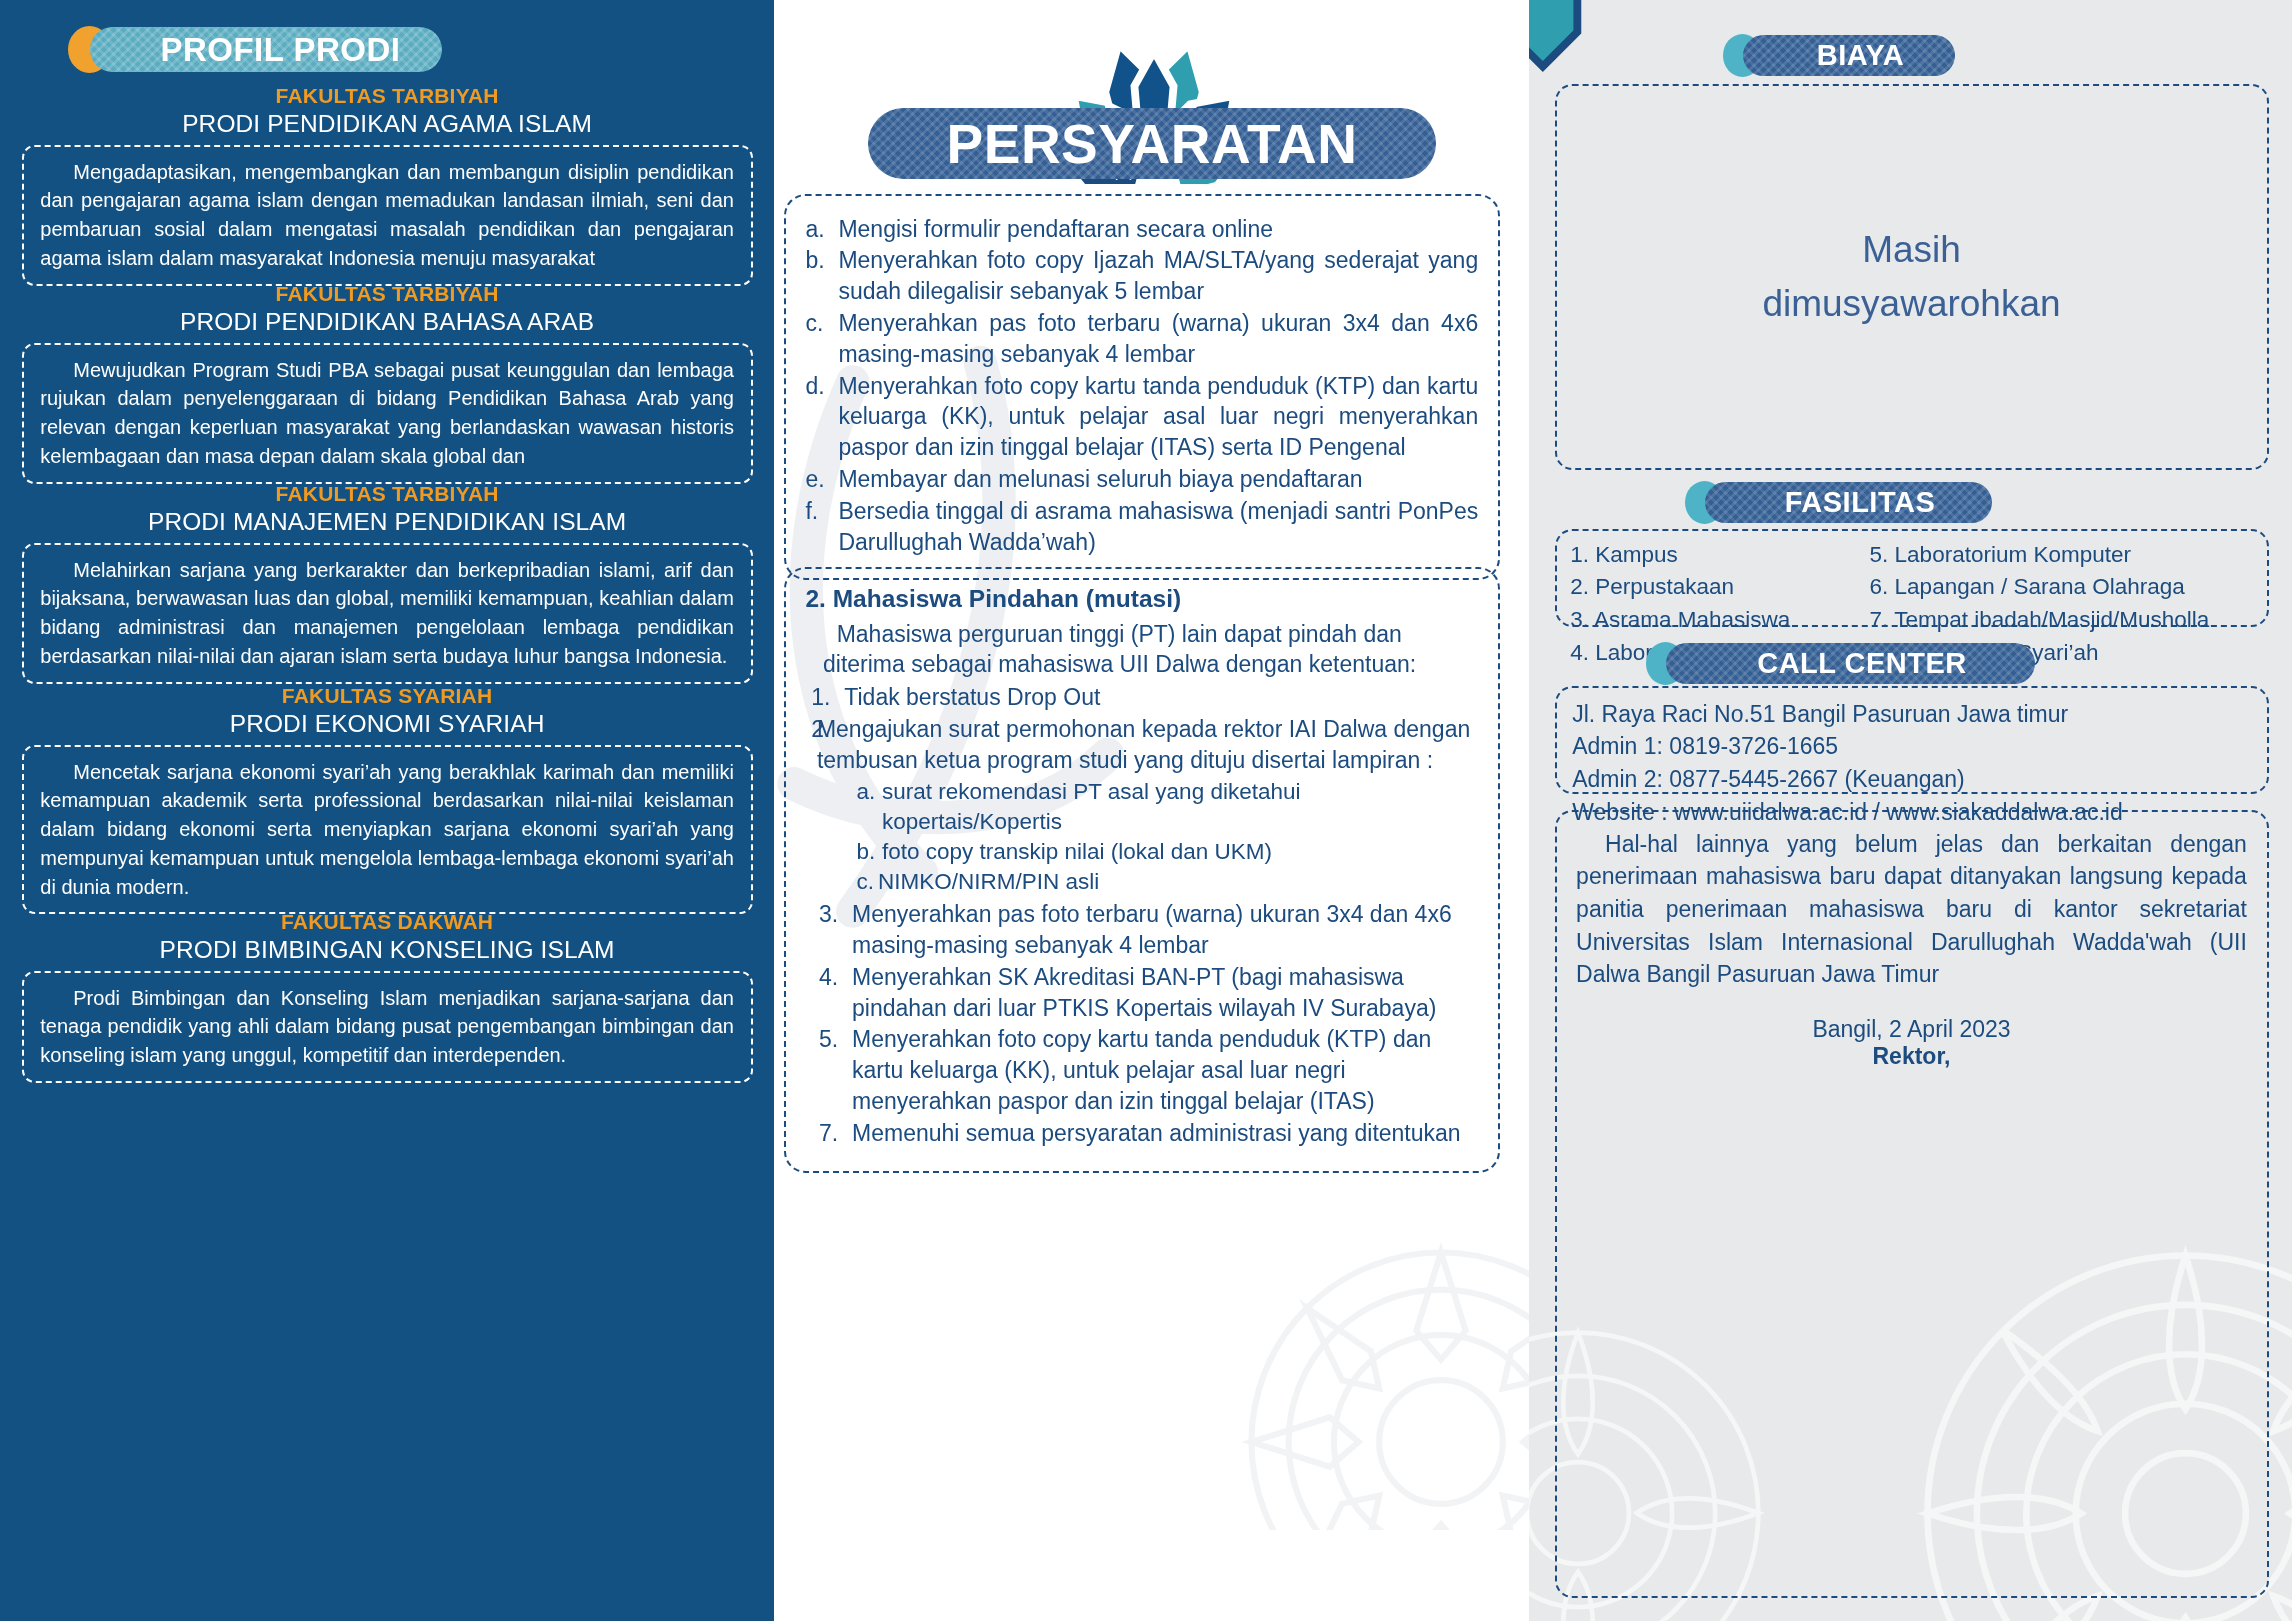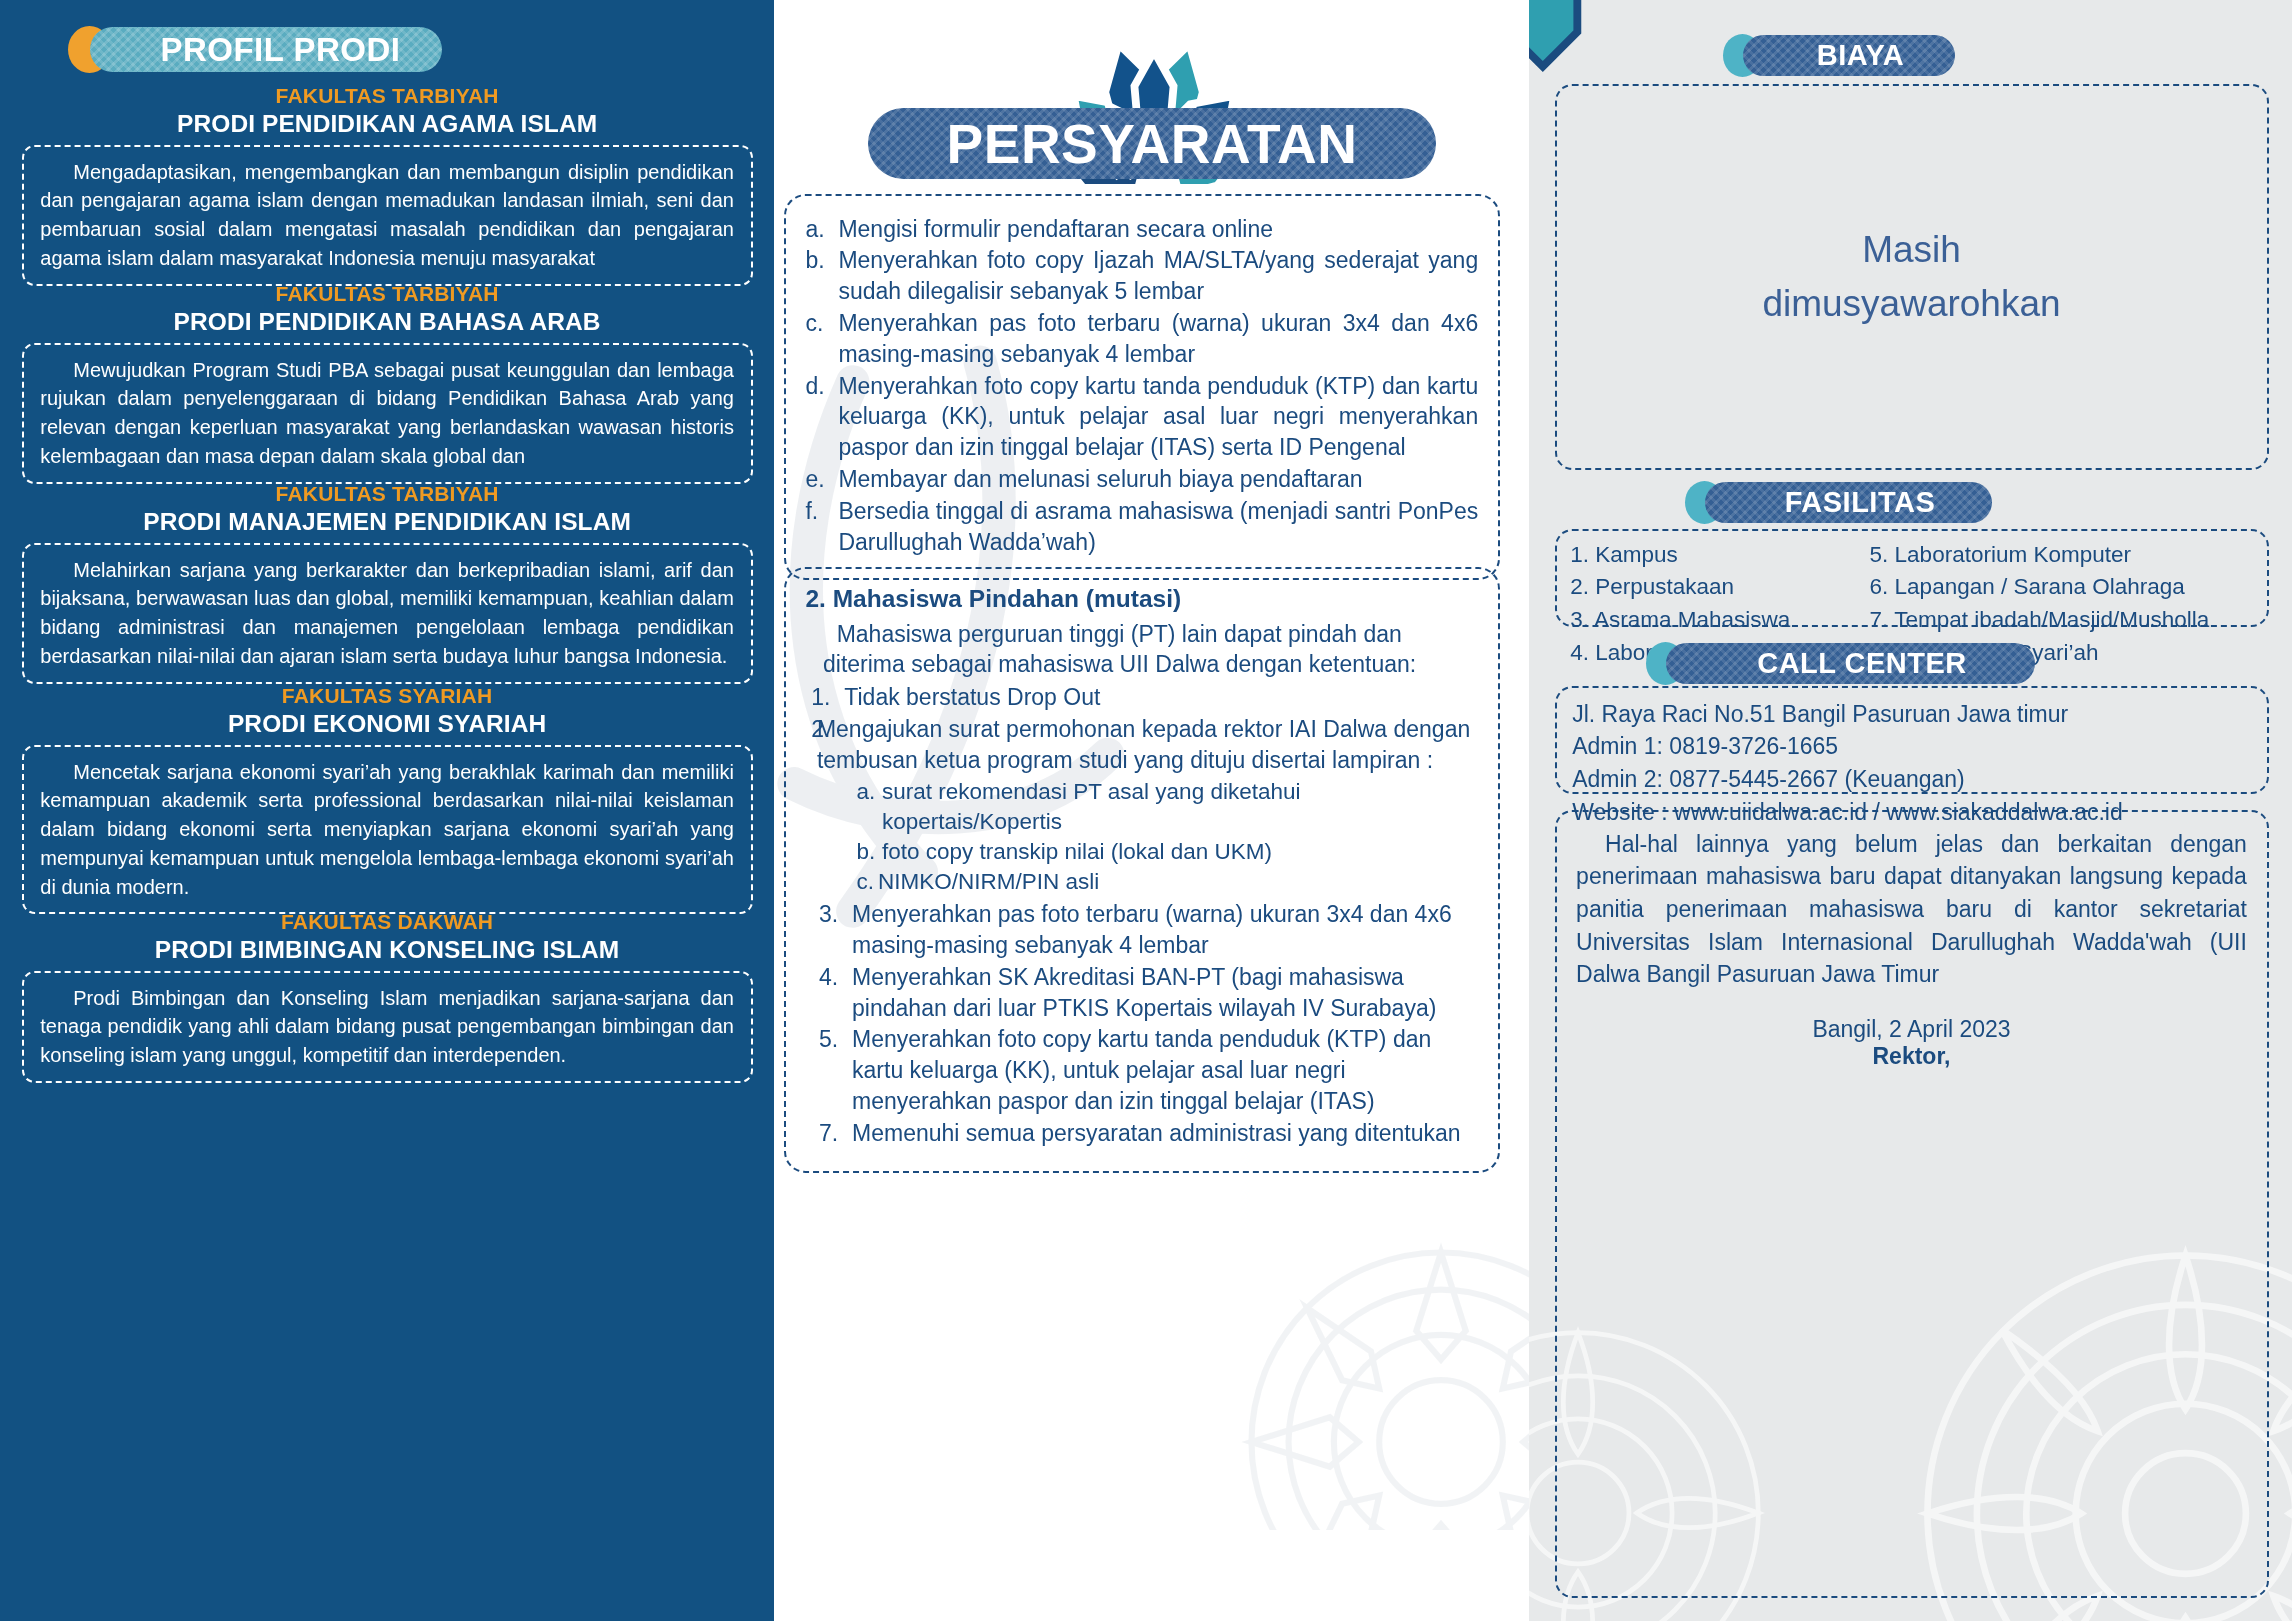--- a/index.html
+++ b/index.html
@@ -51,21 +51,21 @@
   .hdr-profil .pill{width:323px;height:45px;font-size:33px;padding-left:29px;}
   .hdr-profil .pill-dot{width:43px;height:47px;left:-21.6px;top:-1px;}
 
   
   .prog{position:absolute;left:21.6px;width:731px;}
   .fak{
     text-align:center;color:#ef9a22;font-weight:bold;font-size:21px;
     letter-spacing:0.2px;margin:0 0 2px 0;
   }
   .prodi{
-    text-align:center;color:#ffffff;font-weight:bold;font-size:24.5px;
+    text-align:center;color:#ffffff;font-weight:normal;font-size:24.5px;
     letter-spacing:0.1px;margin:0 0 6.9px 0;
   }
   .desc-box{
     border:2.5px dashed #ffffff;border-radius:12.7px;
     color:#ffffff;font-size:20px;line-height:1.44;
     padding:10.8px 16.7px 10.8px 16.7px;text-align:justify;
     text-justify:inter-word;
   }
   .desc-box p{margin:0;text-indent:33px;}
 

